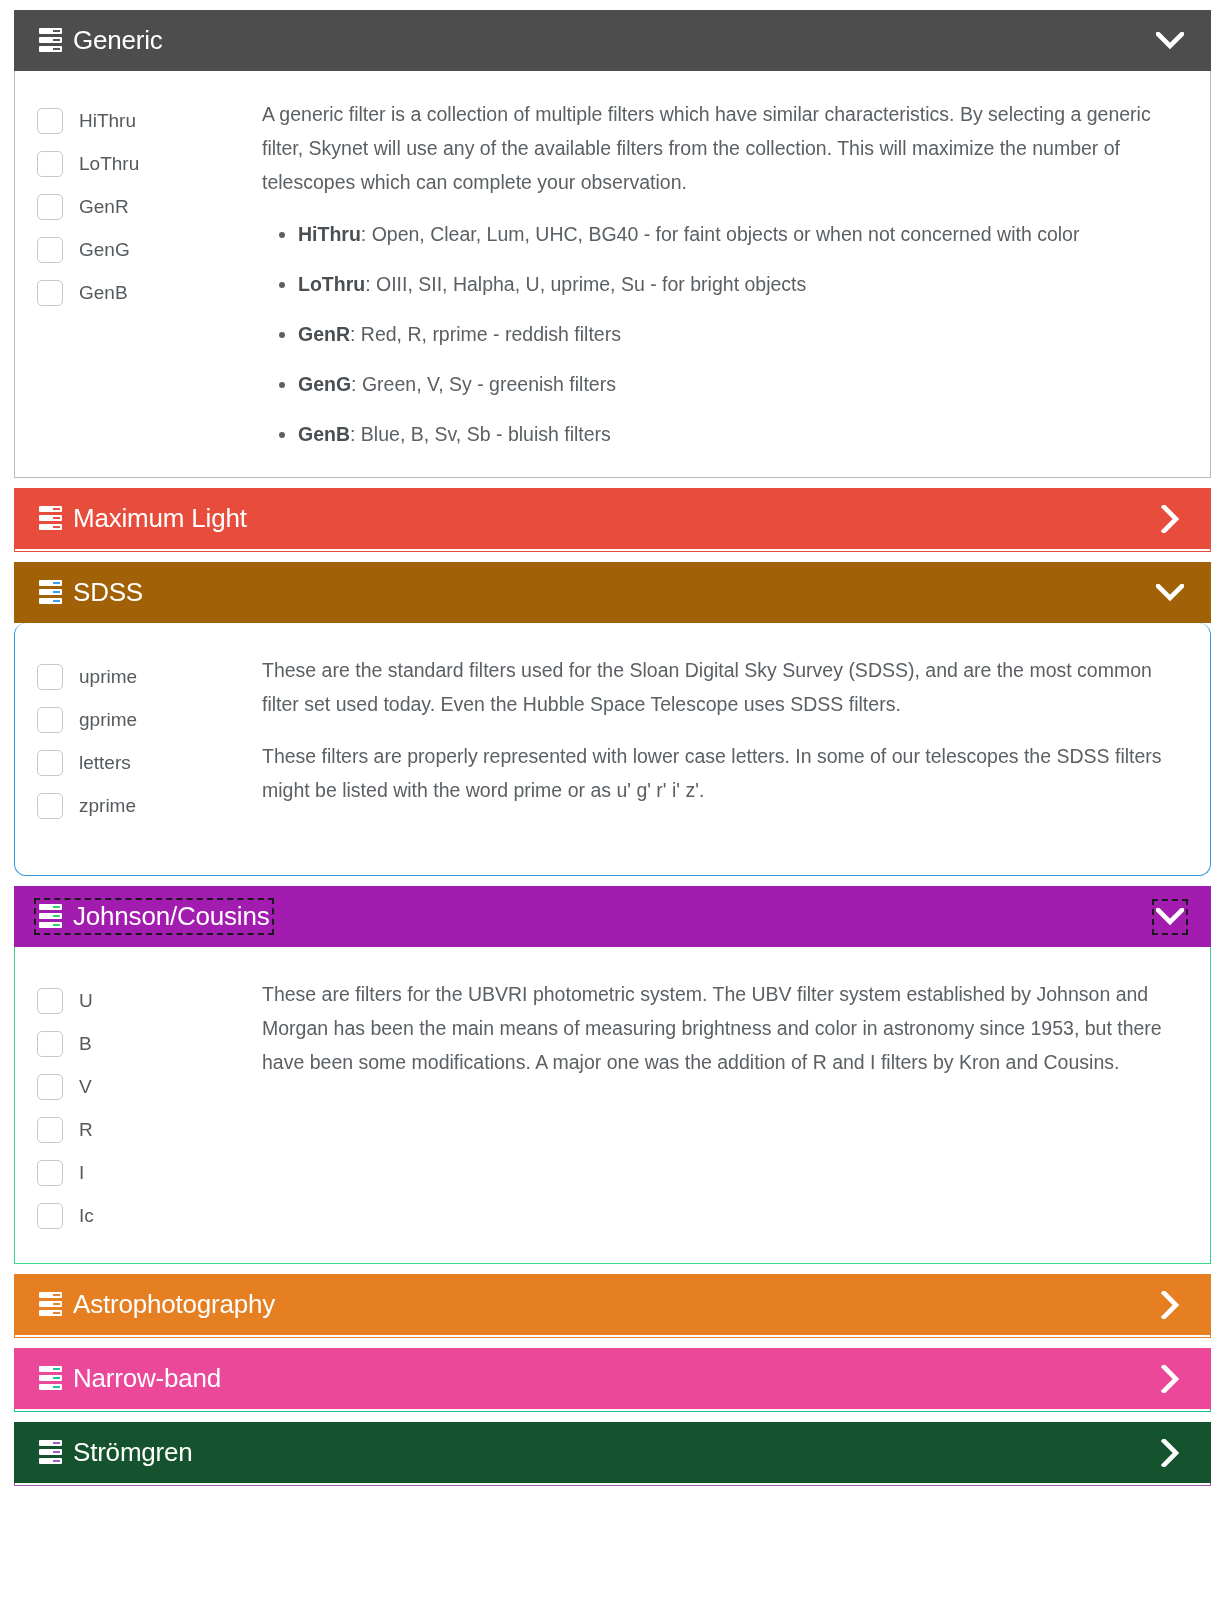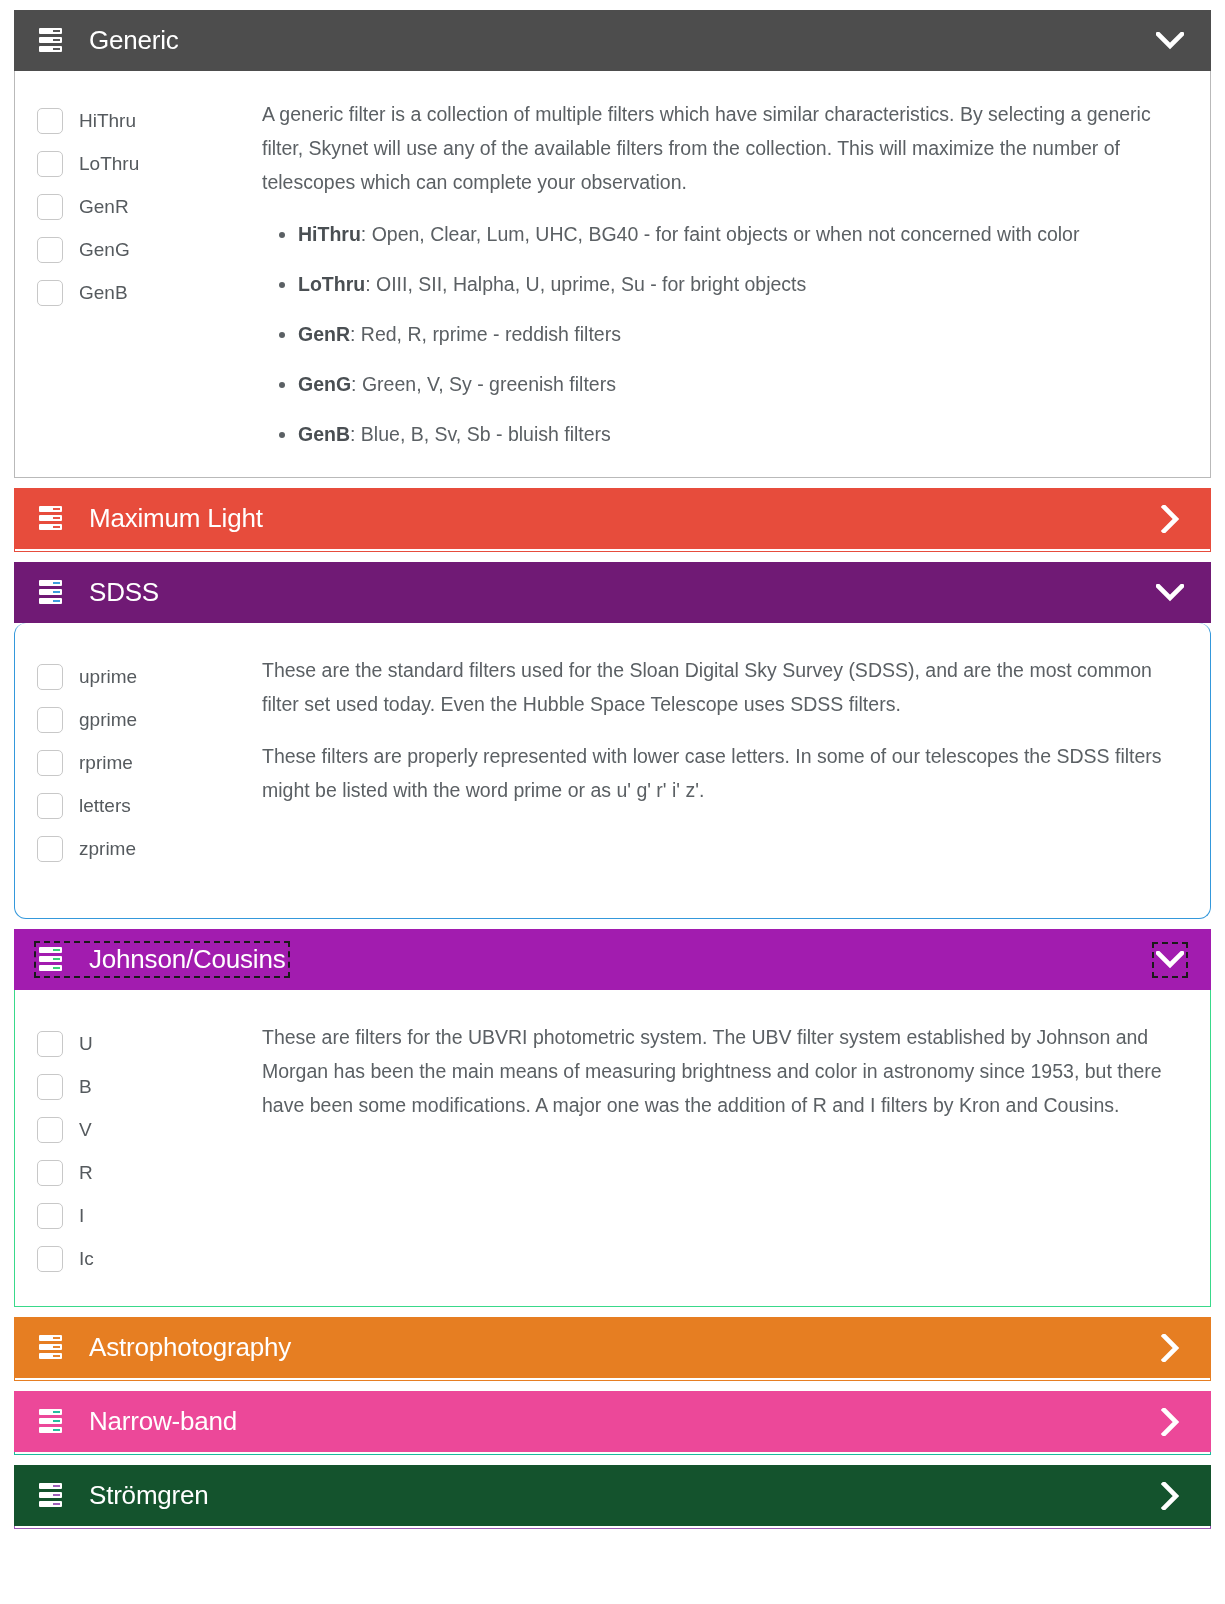--- a/index.html
+++ b/index.html
@@ -31,21 +31,21 @@
     align-items: center;
     height: 61px;
     padding: 0 20px 0 22px;
     color: #ffffff;
     cursor: pointer;
     user-select: none;
   }
   .panel-head .head-title {
     display: inline-flex;
     align-items: center;
-    gap: 27px;
+    gap: 11px;
     font-size: 26px;
     font-weight: 400;
     line-height: 1;
     padding: 3px 3px 4px 3px;
     letter-spacing: -0.2px;
   }
   .panel-head .chev {
     position: absolute;
     right: 26px;
     top: 50%;
@@ -139,21 +139,21 @@
     margin: 14px 0 0 0;
     padding-left: 36px;
     list-style: disc;
   }
   .desc ul li { margin: 16px 0 0 0; line-height: 34px; }
   .desc b { color: #4a4f53; font-weight: 700; }
 
   
   .h-dark   { background: #4d4d4d; }
   .h-red    { background: #e74c3c; }
-  .h-blue   { background: #701a75; align-items: center; }
+  .h-blue   { background: #a16207; align-items: center; }
   .h-green  { background: #a21caf; }
   .h-orange { background: #e67e22; }
   .h-teal   { background: #ec4899; }
   .h-purple { background: #14532d; }
 
   .collapsed-wrap { border: 1px solid; border-top: none; height: 3px; }
   .cw-red    { border-color: #e74c3c; }
   .cw-orange { border-color: #e67e22; }
   .cw-teal   { border-color: #1abc9c; }
   .cw-purple { border-color: #9b59b6; }
@@ -255,24 +255,20 @@
         <label class="check-row">
           <span class="cbox"></span>
           <span>uprime</span>
         </label>
         <label class="check-row">
           <span class="cbox"></span>
           <span>gprime</span>
         </label>
         <label class="check-row">
           <span class="cbox"></span>
-          <span>rprime</span>
-        </label>
-        <label class="check-row">
-          <span class="cbox"></span>
           <span>letters</span>
         </label>
         <label class="check-row">
           <span class="cbox"></span>
           <span>zprime</span>
         </label>
       </div>
       <div class="desc">
         <p>These are the standard filters used for the Sloan Digital Sky Survey (SDSS), and are the most common filter set used today. Even the Hubble Space Telescope uses SDSS filters.</p>
         <p>These filters are properly represented with lower case letters. In some of our telescopes the SDSS filters might be listed with the word prime or as u' g' r' i' z'.</p>

